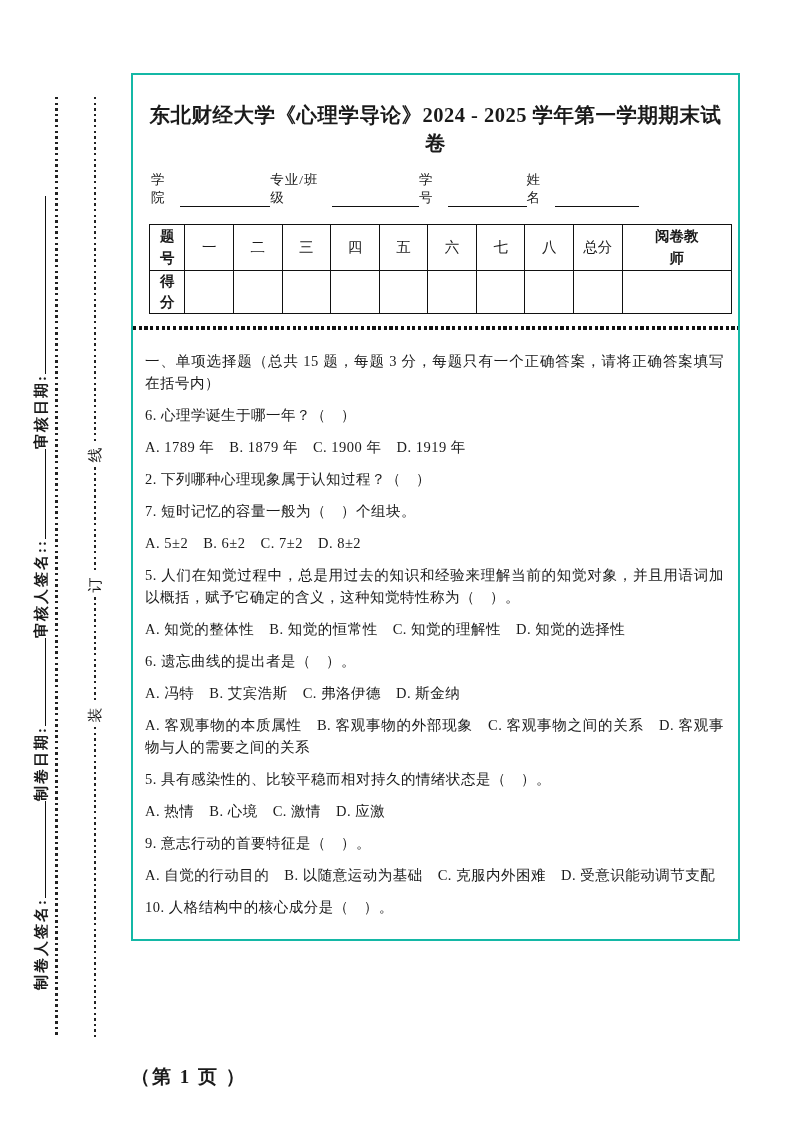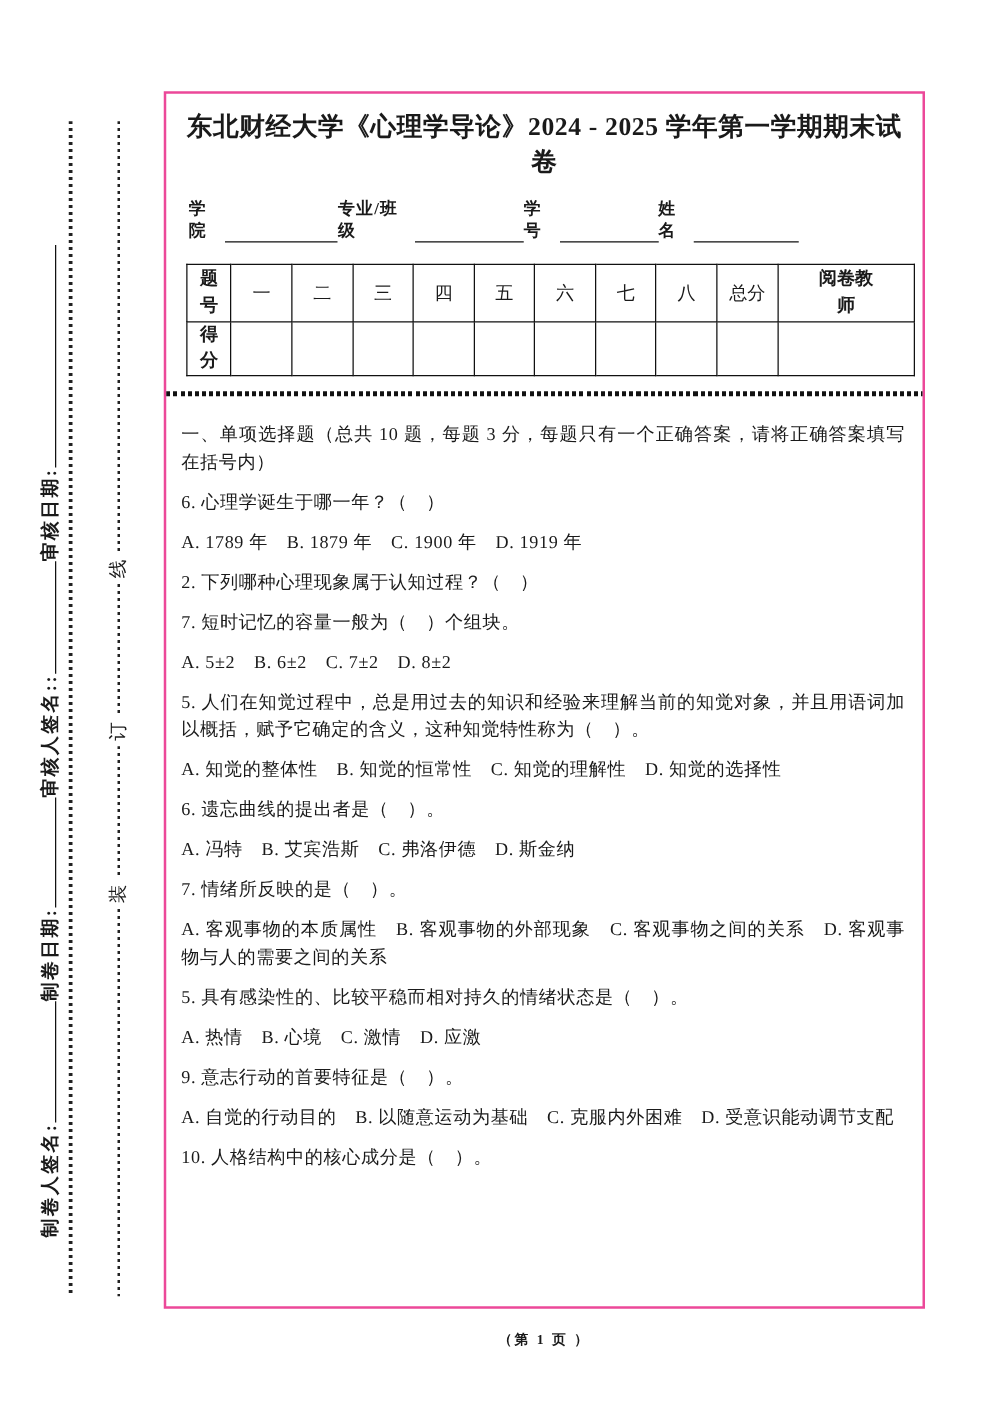--- a/index.html
+++ b/index.html
@@ -29,30 +29,30 @@
     display:flex;flex-direction:column;align-items:center;
   }
   .vdots{width:2.5px;background:repeating-linear-gradient(to bottom,#222 0 2.5px,transparent 2.5px 5.6px);}
   .seg1{height:346px}.seg2{height:106px}.seg3{flex:1}
   .bchar{
     height:24px;width:22px;text-align:center;line-height:24px;font-size:15px;
     transform:rotate(-90deg);
   }
   
   .sheet{
-    position:absolute;left:131px;top:73px;width:609px;height:974px;
-    border:2px solid #ec4899;box-sizing:border-box;padding:0 10px;
+    position:absolute;left:131px;top:73px;width:609px;height:868px;
+    border:2px solid #14b8a6;box-sizing:border-box;padding:13px 10px;
   }
   .title{
     margin-top:13px;text-align:center;font-size:20.5px;font-weight:bold;
     letter-spacing:0.5px;line-height:28px;
   }
   .info-row{
     margin:14px 0 0 8px;display:flex;align-items:flex-end;
-    font-size:13.5px;font-weight:bold;letter-spacing:1px;width:488px;
+    font-size:13.5px;font-weight:normal;letter-spacing:1px;width:488px;
   }
   .info-row .blank{
     display:inline-block;height:15px;border-bottom:1.6px solid #111;
   }
   .ib1{width:92px}.ib2{width:88px}.ib3{width:80px}.ib4{width:85px}
   table.score{
     border-collapse:collapse;margin:17px 0 12px 6px;width:583px;table-layout:fixed;
   }
   table.score td{
     border:1.6px solid #111;text-align:center;vertical-align:middle;
@@ -66,22 +66,22 @@
   .dot-sep{
     height:4px;margin:6px -10px 0;
     background:repeating-linear-gradient(to right,#111 0 3.2px,transparent 3.2px 5.7px);
   }
   .body-text{margin:20px 4px 0 2px;}
   .body-text p{
     margin:0 0 10px 0;font-size:14.5px;line-height:22px;letter-spacing:0.5px;
     text-align:justify;
   }
   .footer{
-    position:absolute;left:131px;top:1064px;width:609px;text-align:center;
-    font-size:11px;font-weight:bold;letter-spacing:2px;
+    position:absolute;left:131px;top:1064px;width:609px;
+    font-size:19px;font-weight:bold;letter-spacing:2px;
   }
 </style>
 </head>
 <body>
 
 <div class="rot-labels"><span>制卷人签名:</span><span class="blank b97"></span><span>制卷日期:</span><span class="blank b88"></span><span>审核人签名::</span><span class="blank b90"></span><span>审核日期:</span><span class="blank b178"></span></div>
 
 <div class="vline"></div>
 
 <div class="bind-col">
@@ -149,38 +149,37 @@
       <td></td>
       <td></td>
       <td></td>
     </tr>
   </tbody>
     </table>
 
   <div class="dot-sep"></div>
 
   <div class="body-text">
-    <p>一、单项选择题（总共 10 题，每题 3 分，每题只有一个正确答案，请将正确答案填写在括号内）</p>
+    <p>一、单项选择题（总共 15 题，每题 3 分，每题只有一个正确答案，请将正确答案填写在括号内）</p>
 
     <p>6.  心理学诞生于哪一年？（　）</p>
     <p>A.  1789 年　B.  1879 年　C.  1900 年　D.  1919 年</p>
 
     <p>2.  下列哪种心理现象属于认知过程？（　）</p>
 
 
     <p>7.  短时记忆的容量一般为（　）个组块。</p>
     <p>A.  5±2　B.  6±2　C.  7±2　D.  8±2</p>
 
     <p>5.  人们在知觉过程中，总是用过去的知识和经验来理解当前的知觉对象，并且用语词加以概括，赋予它确定的含义，这种知觉特性称为（　）。</p>
     <p>A.  知觉的整体性　B.  知觉的恒常性　C.  知觉的理解性　D.  知觉的选择性</p>
 
     <p>6.  遗忘曲线的提出者是（　）。</p>
     <p>A.  冯特　B.  艾宾浩斯　C.  弗洛伊德　D.  斯金纳</p>
 
-    <p>7.  情绪所反映的是（　）。</p>
     <p>A.  客观事物的本质属性　B.  客观事物的外部现象　C.  客观事物之间的关系　D.  客观事物与人的需要之间的关系</p>
 
     <p>5.  具有感染性的、比较平稳而相对持久的情绪状态是（　）。</p>
     <p>A.  热情　B.  心境　C.  激情　D.  应激</p>
 
     <p>9.  意志行动的首要特征是（　）。</p>
     <p>A.  自觉的行动目的　B.  以随意运动为基础　C.  克服内外困难　D.  受意识能动调节支配</p>
 
     <p>10.  人格结构中的核心成分是（　）。</p>
   </div>

